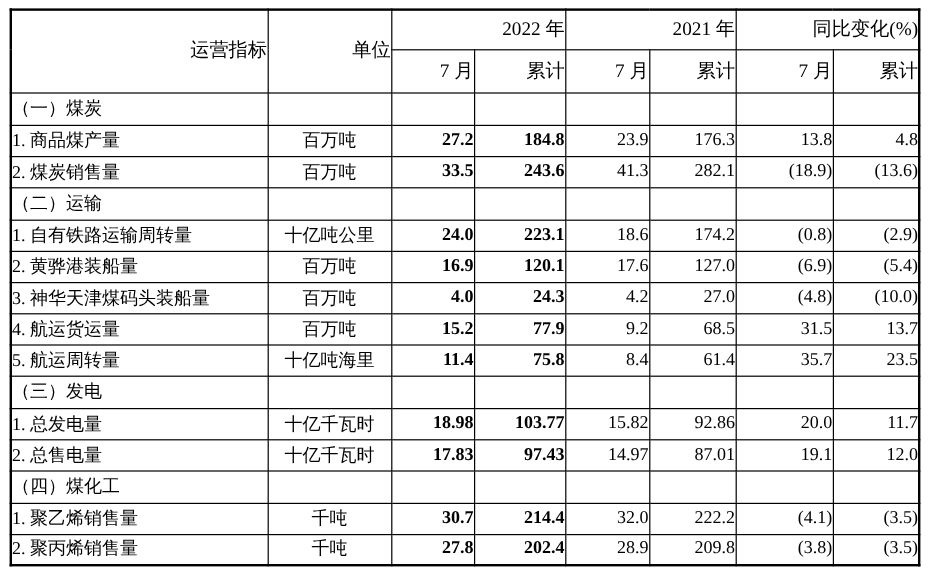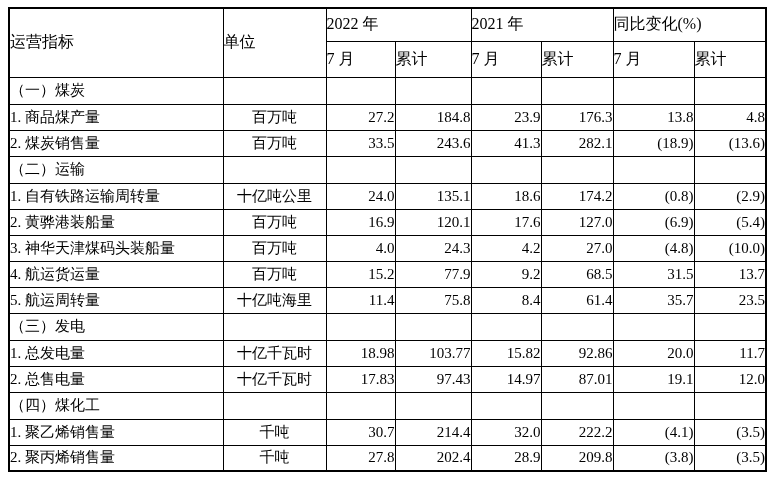--- a/index.html
+++ b/index.html
@@ -28,37 +28,37 @@
     padding: 0;
     overflow: hidden;
     white-space: nowrap;
     font-size: 15px;
     font-weight: normal;
     vertical-align: middle;
   }
   
   tr.hdr-years  { height: 33px; }
   tr.hdr-months { height: 36px; padding-left: 16px; }
-  tr.hdr-years th, tr.hdr-months th { text-align: left; font-size: 16px; }
+  tr.hdr-years th, tr.hdr-months th { text-align: right; font-size: 16px; }
   .bold { font-weight: bold; }
   
   tr.body-row    { height: 26px; }
   tr.section-row { height: 27px; padding-left: 28px; }
   td.label {
     text-align: left;
     padding-left: 5px;
   }
   td.section-title {
     font-weight: bold;
     padding-left: 21px;
     font-size: 16px;
   }
   td.unit { text-align: center; }
   td.num  { text-align: right; padding-right: 9px; }
-  td.num.y2022 { font-weight: normal; }
+  td.num.y2022 { font-weight: bold; }
 </style>
 </head>
 <body>
 
 <div class="page">
   <table class="report">
     <colgroup>
       <col style="width:214px">
         <col style="width:103px">
       <col style="width:69px">
@@ -125,21 +125,21 @@
           <td></td>
           <td></td>
           <td></td>
           <td></td>
           <td></td>
       </tr>
       <tr class="body-row">
         <td class="label">1. 自有铁路运输周转量</td>
         <td class="unit">十亿吨公里</td>
         <td class="num y2022">24.0</td>
-        <td class="num y2022">135.1</td>
+        <td class="num y2022">223.1</td>
         <td class="num">18.6</td>
         <td class="num">174.2</td>
         <td class="num">(0.8)</td>
         <td class="num">(2.9)</td>
       </tr>
       <tr class="body-row">
         <td class="label">2. 黄骅港装船量</td>
         <td class="unit">百万吨</td>
         <td class="num y2022">16.9</td>
         <td class="num y2022">120.1</td>

